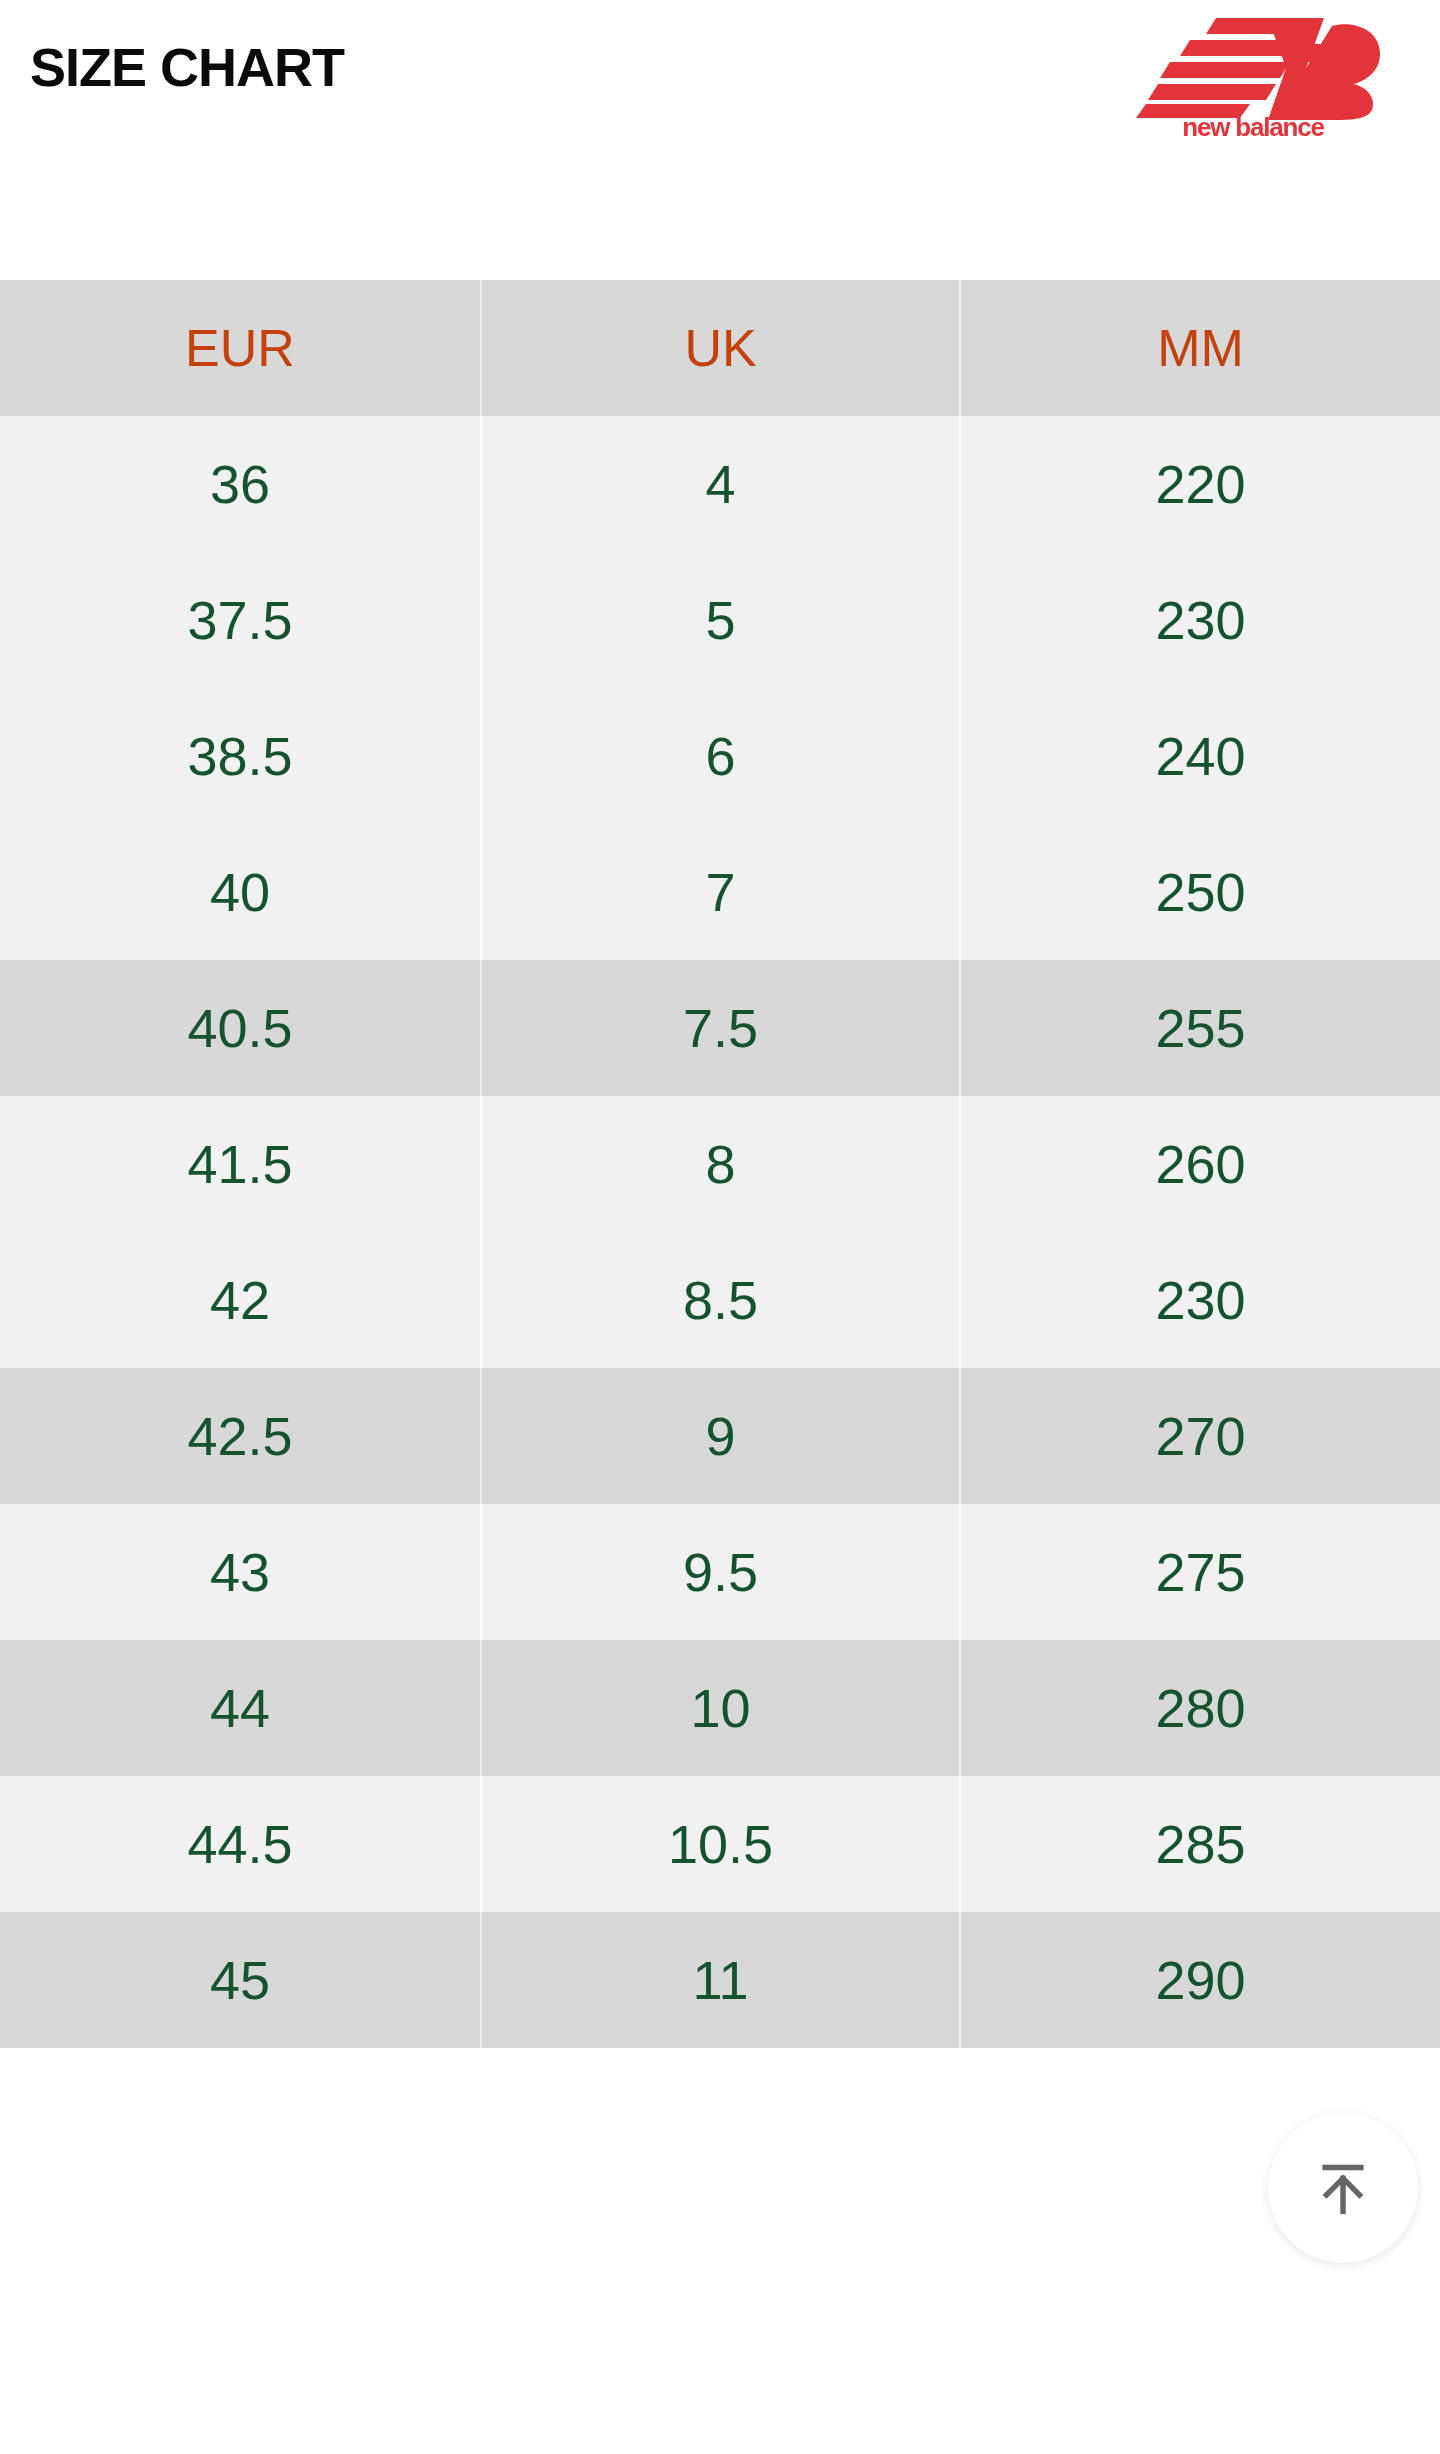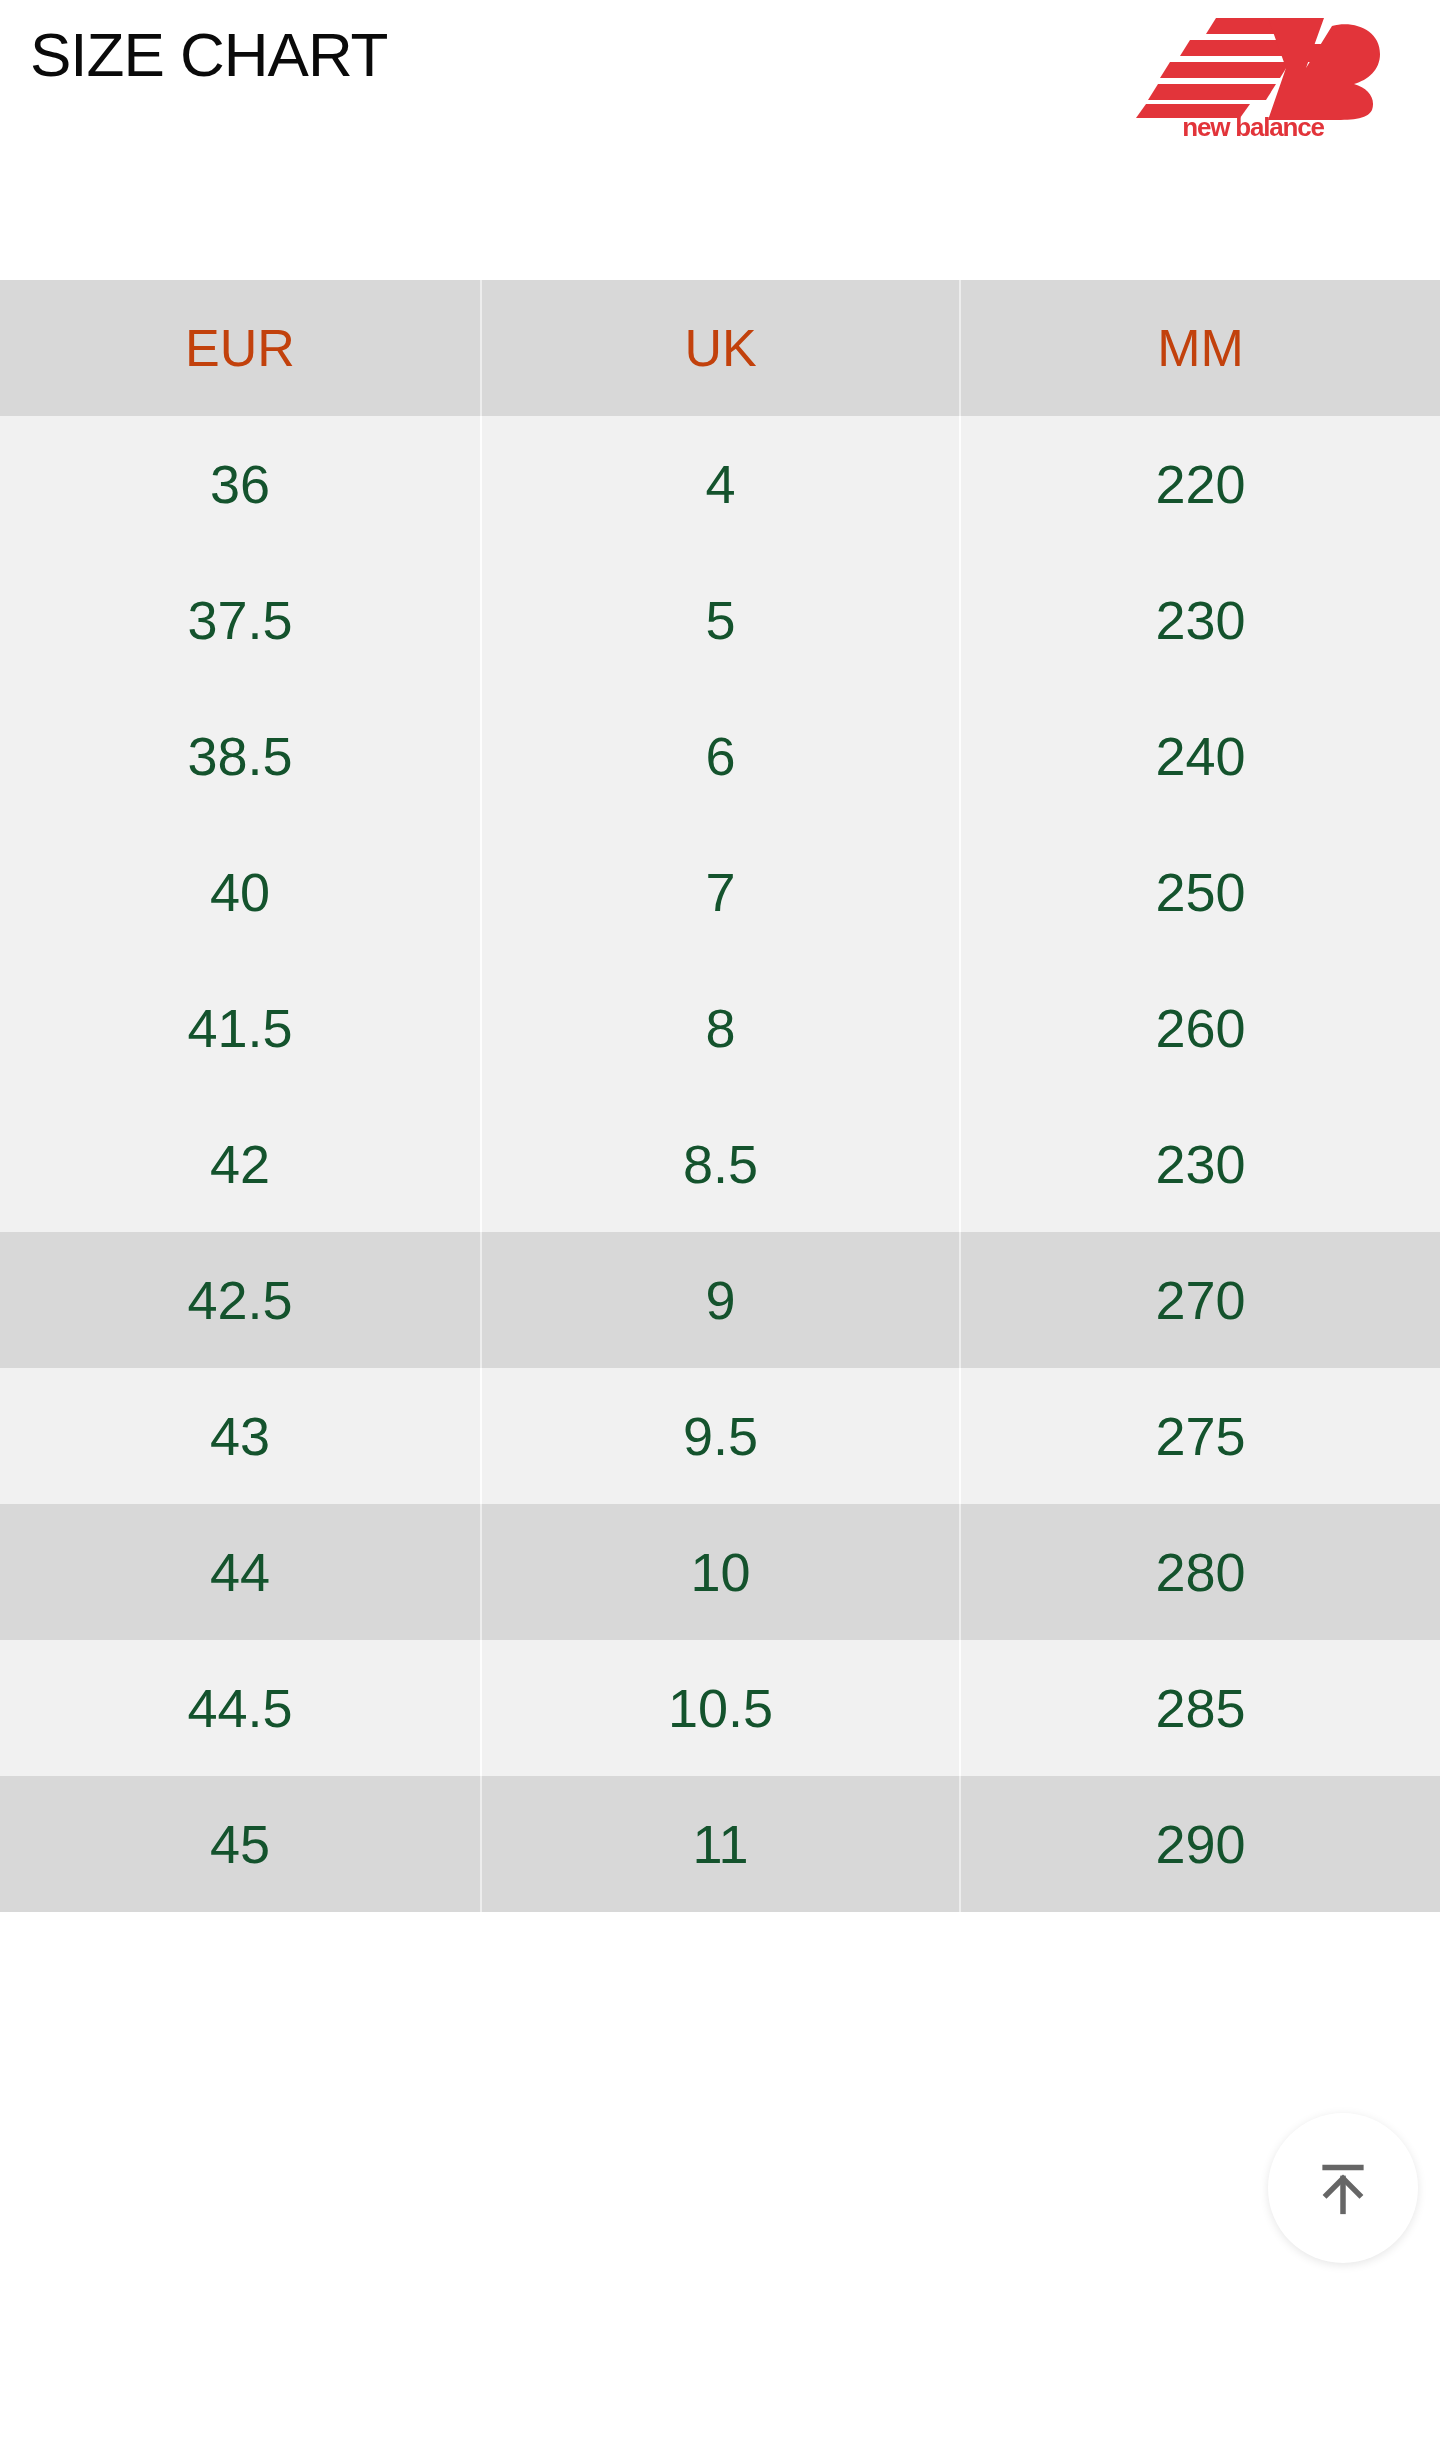--- a/index.html
+++ b/index.html
@@ -23,23 +23,23 @@
   .header {
     position:relative;
     height:280px;
     width:1440px;
     background:#ffffff;
   }
 
   .page-title {
     position:absolute;
     left:30px;
-    top:24px;
-    font-size:62px;
-    font-weight:400;
+    top:40px;
+    font-size:54px;
+    font-weight:700;
     letter-spacing:-1px;
     color:#0a0a0a;
     line-height:1;
     white-space:nowrap;
   }
 
   .brand-logo {
     position:absolute;
     right:52px;
     top:10px;
@@ -196,20 +196,25 @@
         <tr class="row-light">
           <td>38.5</td>
           <td>6</td>
           <td>240</td>
         </tr>
         <tr class="row-light">
           <td>40</td>
           <td>7</td>
           <td>250</td>
         </tr>
+        <tr class="row-dark">
+          <td>40.5</td>
+          <td>7.5</td>
+          <td>255</td>
+        </tr>
         <tr class="row-light">
           <td>41.5</td>
           <td>8</td>
           <td>260</td>
         </tr>
         <tr class="row-light">
           <td>42</td>
           <td>8.5</td>
           <td>230</td>
         </tr>

